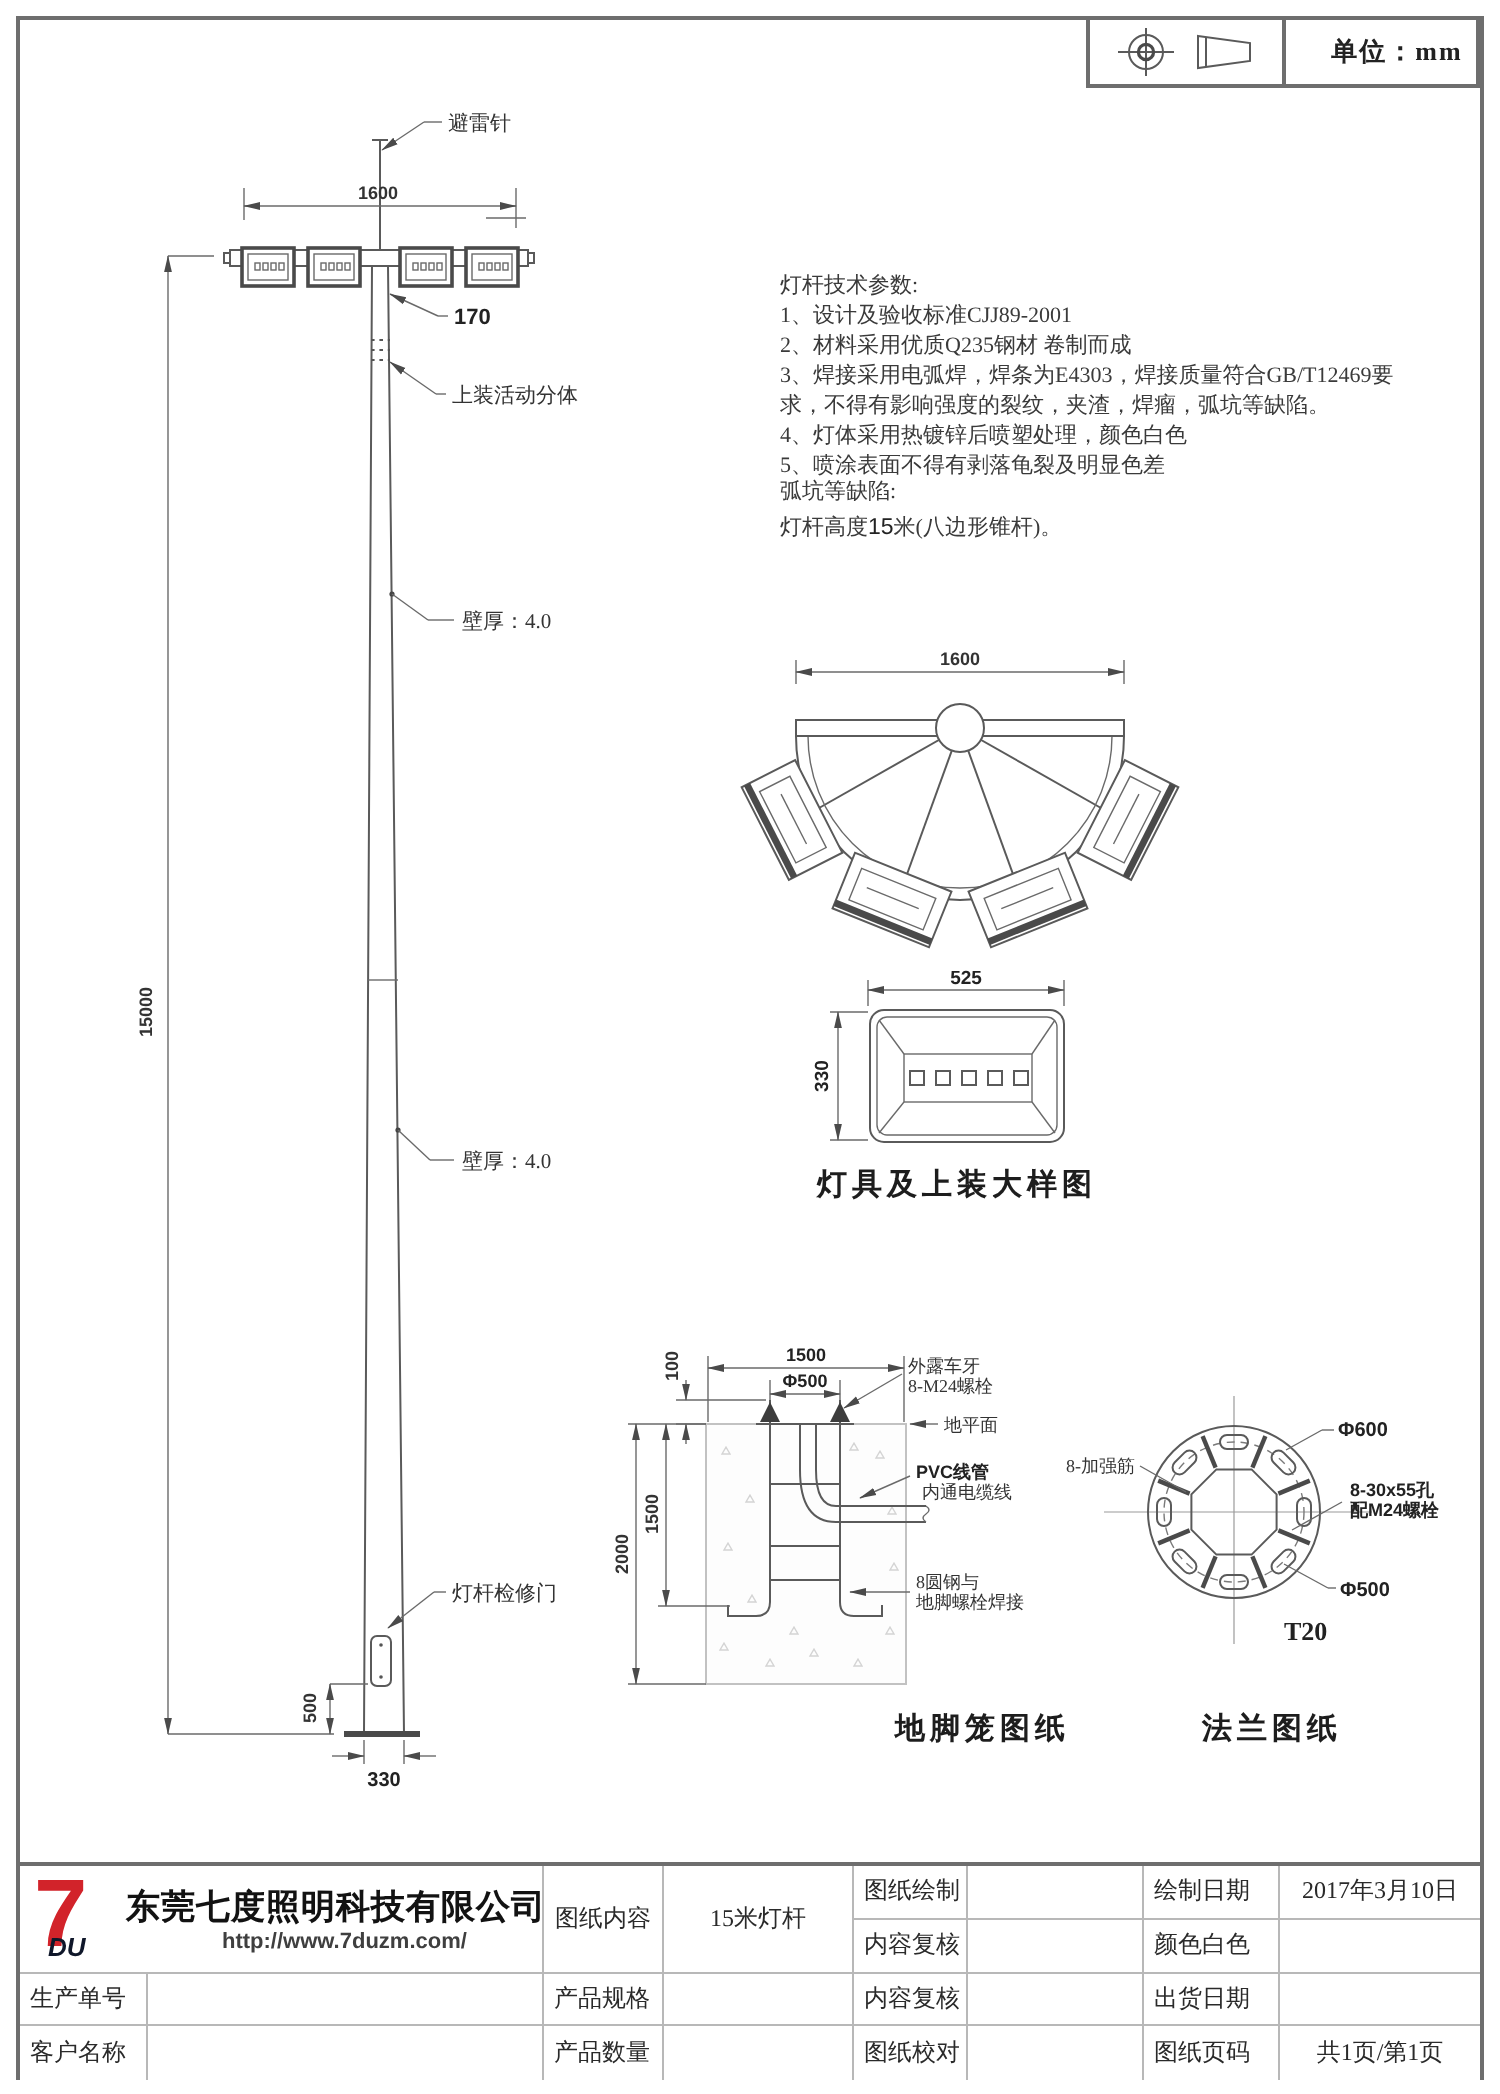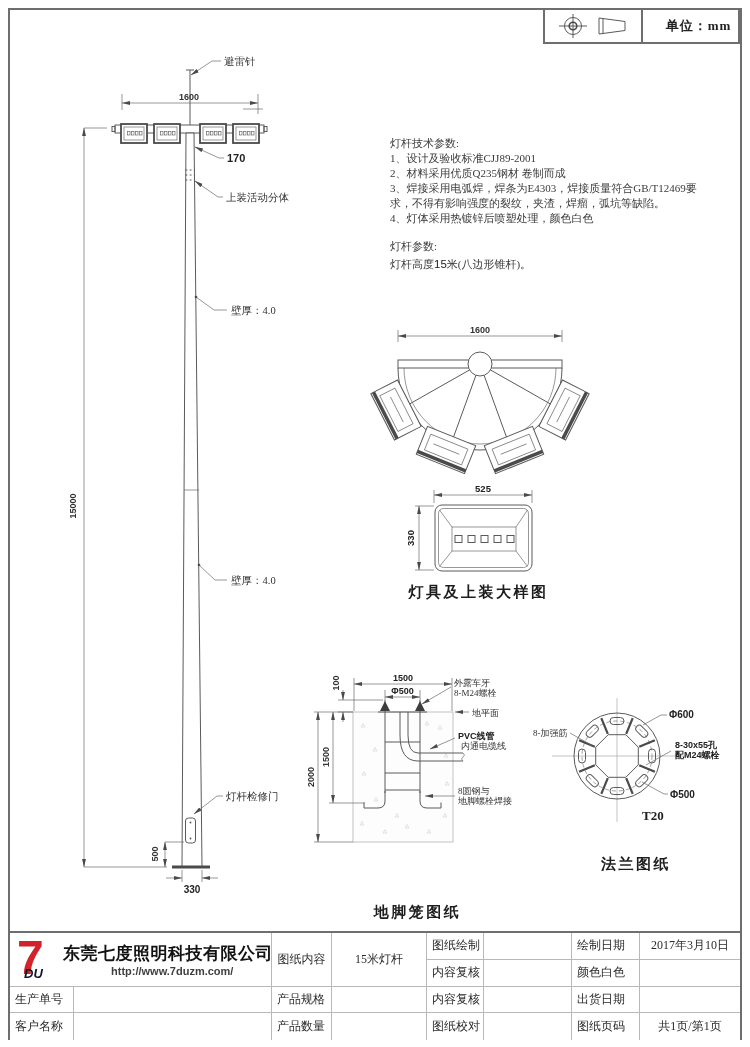--- a/index.html
+++ b/index.html
@@ -180,24 +180,25 @@
     <text class="dimB" x="137" y="845" text-anchor="middle" style="font-size:10px">330</text>
   </svg>
 
   <div class="tech">
     <div>灯杆技术参数:</div>
     <div>1、设计及验收标准CJJ89-2001</div>
     <div>2、材料采用优质Q235钢材 卷制而成</div>
     <div>3、焊接采用电弧焊，焊条为E4303，焊接质量符合GB/T12469要</div>
     <div>求，不得有影响强度的裂纹，夹渣，焊瘤，弧坑等缺陷。</div>
     <div>4、灯体采用热镀锌后喷塑处理，颜色白色</div>
+    <div>5、喷涂表面不得有剥落龟裂及明显色差</div>
   </div>
 
   <div class="pparams">
-    <div>灯杆参数:</div>
+    <div>弧坑等缺陷:</div>
     <div><span>灯杆高度</span><span class="num">15</span><span>米(八边形锥杆)。</span></div>
   </div>
 
   <svg style="left:370px;top:322px" width="240" height="160" viewBox="-10 0 240 160">
     <line class="thin" x1="18" y1="8" x2="18" y2="20"></line>
     <line class="thin" x1="182" y1="8" x2="182" y2="20"></line>
     <line class="thin" x1="18" y1="14" x2="182" y2="14" marker-start="url(#arr)" marker-end="url(#arr)"></line>
     <text class="dim" x="100" y="10.5" text-anchor="middle">1600</text>
 
     <line class="ln" x1="100" y1="42" x2="26" y2="84"></line>
@@ -308,21 +309,21 @@
     <text class="lbs" x="149" y="31">8-M24螺栓</text>
     <line class="thin" x1="150" y1="47" x2="164" y2="47" marker-start="url(#arr)"></line>
     <text class="lbs" x="167" y="50.5">地平面</text>
     <line class="thin" x1="125" y1="84" x2="150" y2="73" marker-start="url(#arr)"></line>
     <text class="lbsb" x="153" y="74">PVC线管</text>
     <text class="lbs" x="156" y="84">内通电缆线</text>
     <line class="thin" x1="120" y1="131" x2="150" y2="131" marker-start="url(#arr)"></line>
     <text class="lbs" x="153" y="129">8圆钢与</text>
     <text class="lbs" x="153" y="139">地脚螺栓焊接</text>
   </svg>
-  <div class="cap" style="left:300px;top:903px;width:235px;">地脚笼图纸</div>
+  <div class="cap" style="left:300px;top:855px;width:235px;text-align:right;">地脚笼图纸</div>
 
   <svg style="left:530px;top:690px" width="215" height="160" viewBox="0 0 215 160">
     <line x1="22" y1="66" x2="156" y2="66" stroke="#9a9a9a" stroke-width=".6"></line>
     <line x1="87" y1="8" x2="87" y2="132" stroke="#9a9a9a" stroke-width=".6"></line>
     <circle class="ln" cx="87" cy="66" r="43" stroke-width="1.3"></circle>
     <circle cx="87" cy="66" r="35" fill="none" stroke="#7a7a7a" stroke-width=".7" stroke-dasharray="4,3"></circle>
     <polygon class="ln" stroke-width="1.4" points="108.3,74.8 95.8,87.3 78.2,87.3 65.7,74.8 65.7,57.2 78.2,44.7 95.8,44.7 108.3,57.2"></polygon>
 
     <g stroke="#4a4a4a" stroke-width="2.2">
       <line x1="109.2" y1="56.8" x2="124.9" y2="50.3"></line>

